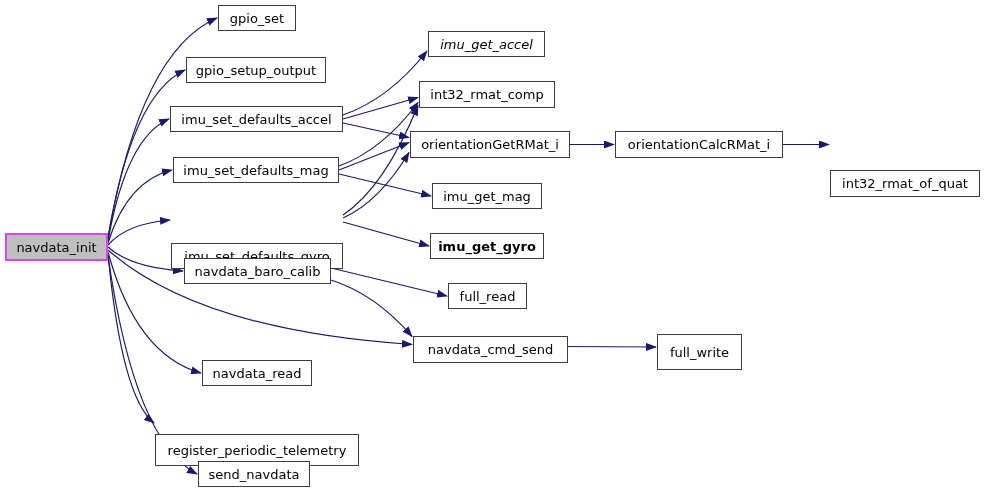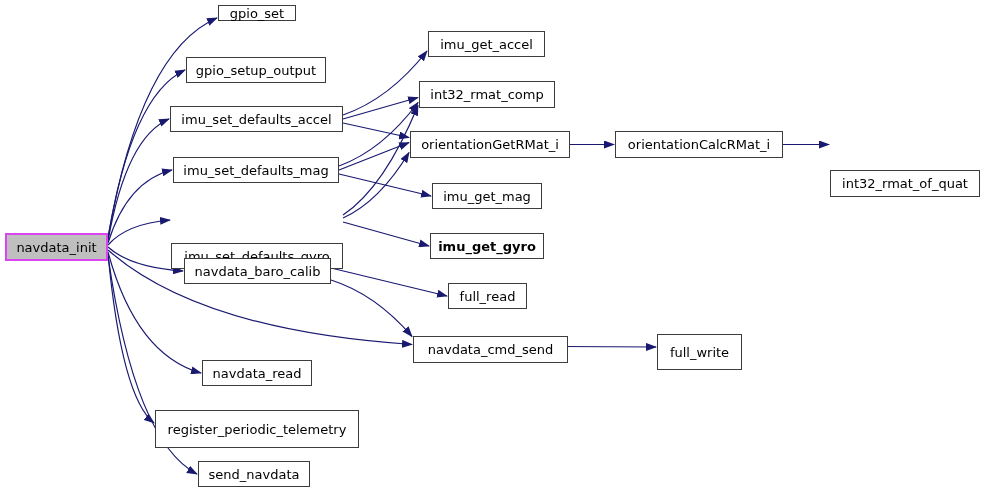--- a/index.html
+++ b/index.html
@@ -76,30 +76,30 @@
         <path d="M343,222 L429,246" fill="none" stroke="#191970" stroke-width="1.2" marker-end="url(#arrowhead)"></path>
         <path d="M331,268 L447,296" fill="none" stroke="#191970" stroke-width="1.2" marker-end="url(#arrowhead)"></path>
         <path d="M331,280 Q375.55,294.125 412,336.5" fill="none" stroke="#191970" stroke-width="1.2" marker-end="url(#arrowhead)"></path>
         <path d="M570,144.5 L614,144.5" fill="none" stroke="#191970" stroke-width="1.2" marker-end="url(#arrowhead)"></path>
         <path d="M783,144.5 L829,144.5" fill="none" stroke="#191970" stroke-width="1.2" marker-end="url(#arrowhead)"></path>
         <path d="M562,346.5 L656,347" fill="none" stroke="#191970" stroke-width="1.2" marker-end="url(#arrowhead)"></path>
       </g>
   </svg>
   <div id="nodes">
       <div class="gnode root" style="left: 5px; top: 233px; width: 103px; height: 28px;">navdata_init</div>
-      <div class="gnode" style="left: 218px; top: 5px; width: 78px; height: 16px;">gpio_set</div>
+      <div class="gnode" style="left: 218px; top: 5px; width: 78px; height: 26px;">gpio_set</div>
       <div class="gnode" style="left: 186px; top: 57px; width: 140px; height: 26px;">gpio_setup_output</div>
       <div class="gnode" style="left: 170px; top: 106px; width: 173px; height: 26px;">imu_set_defaults_accel</div>
       <div class="gnode" style="left: 173px; top: 157px; width: 166px; height: 26px;">imu_set_defaults_mag</div>
       <div class="gnode" style="left: 171px; top: 207px; width: 172px; height: 26px; margin-top: 36px;">imu_set_defaults_gyro</div>
       <div class="gnode" style="left: 184px; top: 258px; width: 147px; height: 26px;">navdata_baro_calib</div>
       <div class="gnode" style="left: 202px; top: 360px; width: 110px; height: 26px;">navdata_read</div>
-      <div class="gnode" style="left: 155px; top: 410px; width: 204px; height: 38px;">register_periodic_telemetry</div>
+      <div class="gnode" style="left: 155px; top: 434px; width: 204px; height: 32px;">register_periodic_telemetry</div>
       <div class="gnode" style="left: 198px; top: 461px; width: 112px; height: 26px; text-align: center;">send_navdata</div>
-      <div class="gnode" style="left: 428px; top: 31px; width: 117px; height: 26px;">imu_get_accel</div>
+      <div class="gnode" style="left: 428px; top: 31px; width: 117px; height: 26px; font-style: italic;">imu_get_accel</div>
       <div class="gnode" style="left: 419px; top: 81px; width: 136px; height: 27px;">int32_rmat_comp</div>
       <div class="gnode" style="left: 410px; top: 131px; width: 160px; height: 27px;">orientationGetRMat_i</div>
       <div class="gnode" style="left: 432px; top: 183px; width: 110px; height: 26px;">imu_get_mag</div>
       <div class="gnode" style="left: 430px; top: 233px; width: 114px; height: 26px; font-weight: bold;">imu_get_gyro</div>
       <div class="gnode" style="left: 448px; top: 283px; width: 79px; height: 26px;">full_read</div>
       <div class="gnode" style="left: 413px; top: 336px; width: 155px; height: 27px;">navdata_cmd_send</div>
       <div class="gnode" style="left: 615px; top: 131px; width: 168px; height: 27px;">orientationCalcRMat_i</div>
       <div class="gnode" style="left: 830px; top: 131px; width: 150px; height: 27px; margin-top: 39px;">int32_rmat_of_quat</div>
       <div class="gnode" style="left: 657px; top: 334px; width: 85px; height: 36px;">full_write</div>
     </div>

